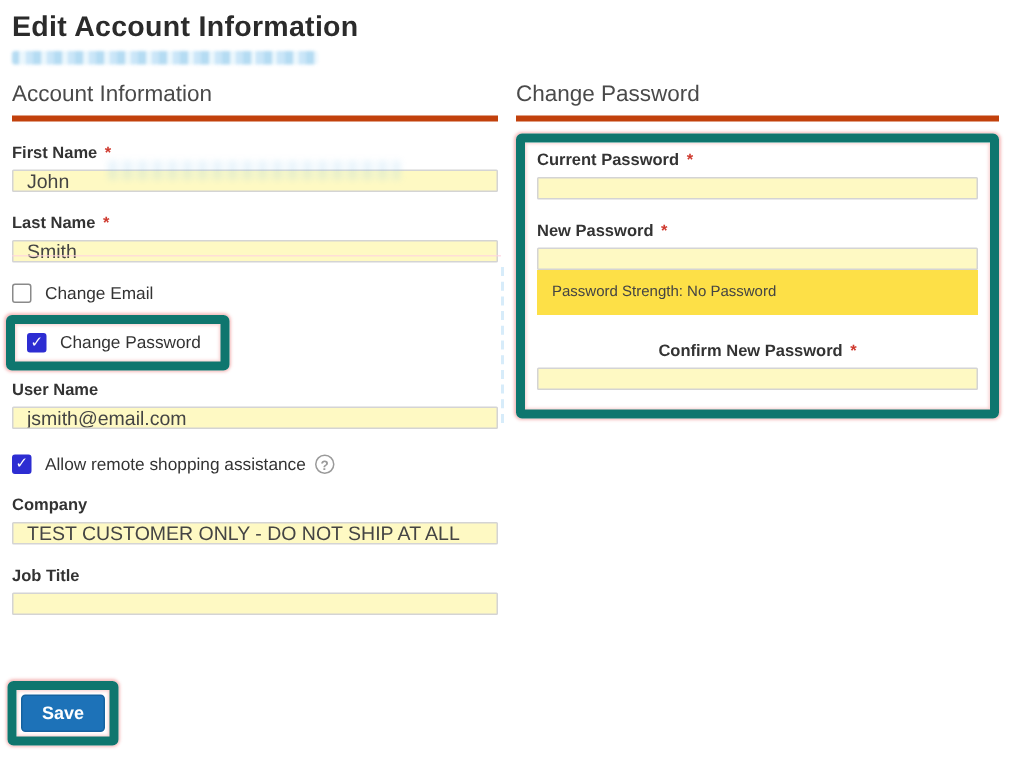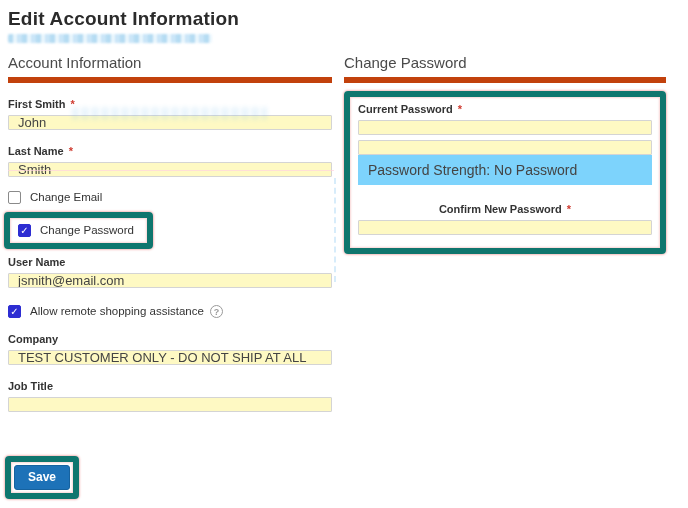--- a/index.html
+++ b/index.html
@@ -33,21 +33,21 @@
   }
   .columns { display: flex; gap: 12px; margin-top: 11px; }
   .col-left  { width: 324px; position: relative; }
   .col-right { width: 322px; }
   .section-heading {
     margin: 0;
     font-size: 15px;
     font-weight: 400;
     color: #4a4a4a;
     padding-bottom: 6px;
-    border-bottom: 6px solid #c2410c;
+    border-bottom: 4px solid #c2410c;
   }
   .field-label {
     display: block;
     margin-top: 15px;
     font-size: 11px;
     font-weight: 700;
     color: #333;
   }
   .req { color: #cf3a2f; margin-left: 5px; font-size: 11px; font-weight: 700; }
   .text-input {
@@ -59,21 +59,21 @@
     border-radius: 1px;
     padding: 0 9px;
     font-size: 13px;
     color: #444;
     font-family: inherit;
     background: #fef9c3;
     outline: none;
   }
   .checkbox-row {
     display: flex;
-    align-items: flex-start;
+    align-items: center;
     font-size: 11.5px;
     color: #333;
   }
   .checkbox {
     width: 13px; height: 13px;
     border: 1px solid #8a8a8a;
     border-radius: 2px;
     background: #fff;
     margin-right: 9px;
     flex: none;
@@ -125,25 +125,25 @@
     font-weight: 700;
     font-size: 12px;
     border: 1px solid #16629f;
     border-radius: 3px;
     padding: 4px 13px 5px;
     cursor: pointer;
   }
   .pw-annot { margin-top: 8px; padding: 6px 8px 13px 8px; }
   .pw-annot .field-label:first-child { margin-top: 0; }
   .strength-box {
-    background: #7dd3fc;
+    background: #fde047;
     height: 30px;
     line-height: 30px;
     padding-left: 10px;
-    font-size: 14px;
+    font-size: 10px;
     color: #444;
   }
   .confirm-label { margin-top: 18px; text-align: center; }
   
   .artifact-pink-line {
     position: absolute; left: 8px; top: 170px;
     width: 326px; height: 1px;
     background: #ffd3e0; opacity: .7;
   }
   .artifact-ghost {
@@ -169,21 +169,21 @@
 
   <h1 class="page-title">Edit Account Information</h1>
   <div class="redacted-bar"></div>
 
   <div class="columns">
 
     <div class="col-left">
       <h2 class="section-heading">Account Information</h2>
 
       <label class="field-label">
-        <span>First Smith</span><span class="req">*</span>
+        <span>First Name</span><span class="req">*</span>
       </label>
       <input class="text-input" type="text" value="John" style="">
 
       <label class="field-label">
         <span>Last Name</span><span class="req">*</span>
       </label>
       <input class="text-input" type="text" value="Smith" style="">
 
       <div class="checkbox-row email-row">
         <span class="checkbox"></span>
@@ -225,20 +225,23 @@
 
     <div class="col-right">
       <h2 class="section-heading">Change Password</h2>
 
       <div class="annot pw-annot">
         <label class="field-label">
           <span>Current Password</span><span class="req">*</span>
         </label>
         <input class="text-input" type="password" value="" style="">
 
+        <label class="field-label">
+          <span>New Password</span><span class="req">*</span>
+        </label>
         <input class="text-input" type="password" value="" style="">
 
         <div class="strength-box">Password Strength: No Password</div>
 
         <label class="field-label confirm-label">
           <span>Confirm New Password</span><span class="req">*</span>
         </label>
         <input class="text-input" type="password" value="" style="">
       </div>
     </div>

